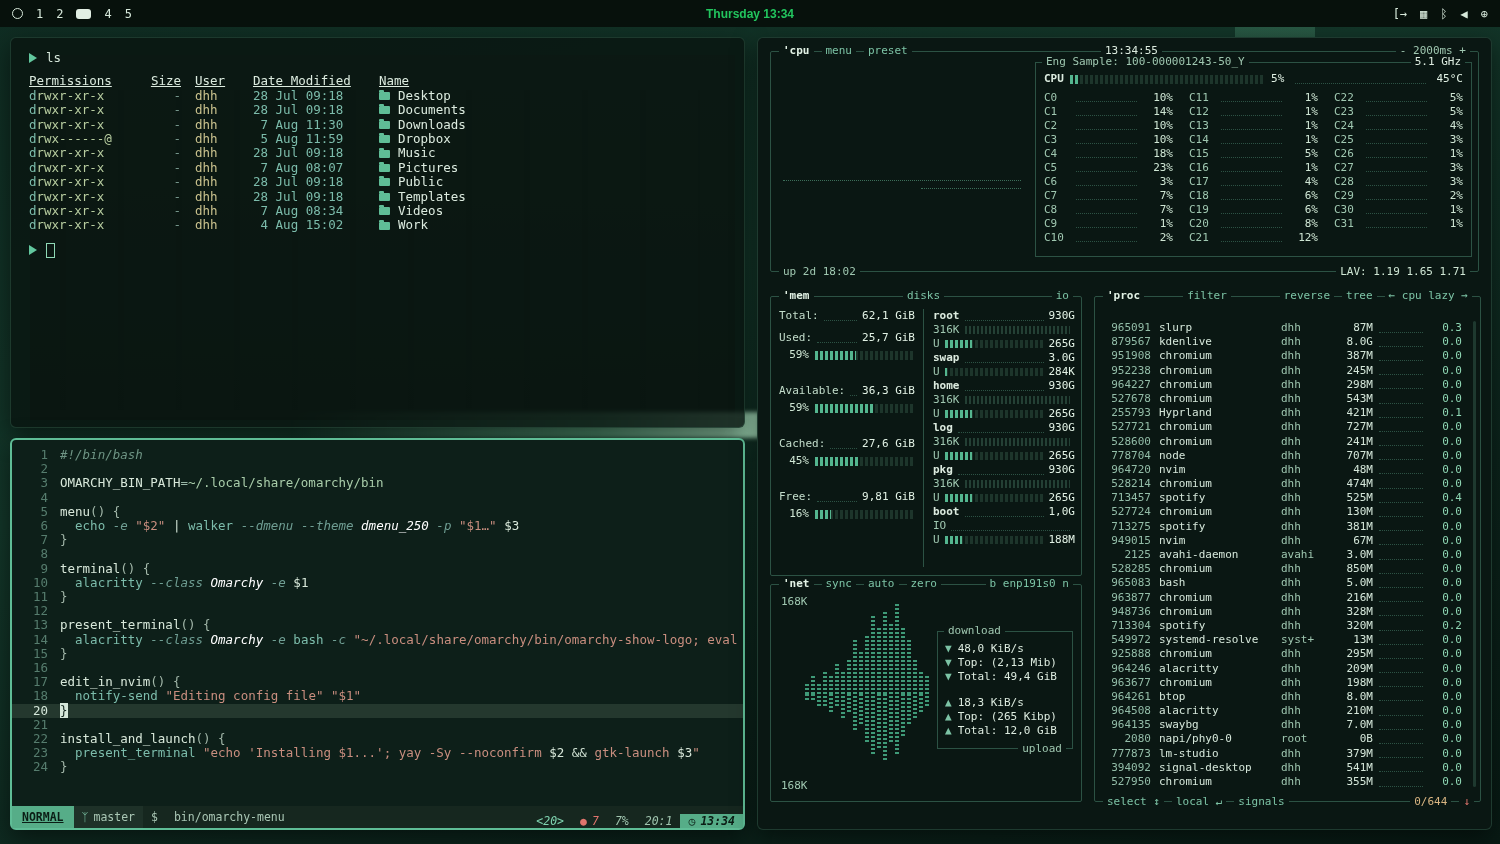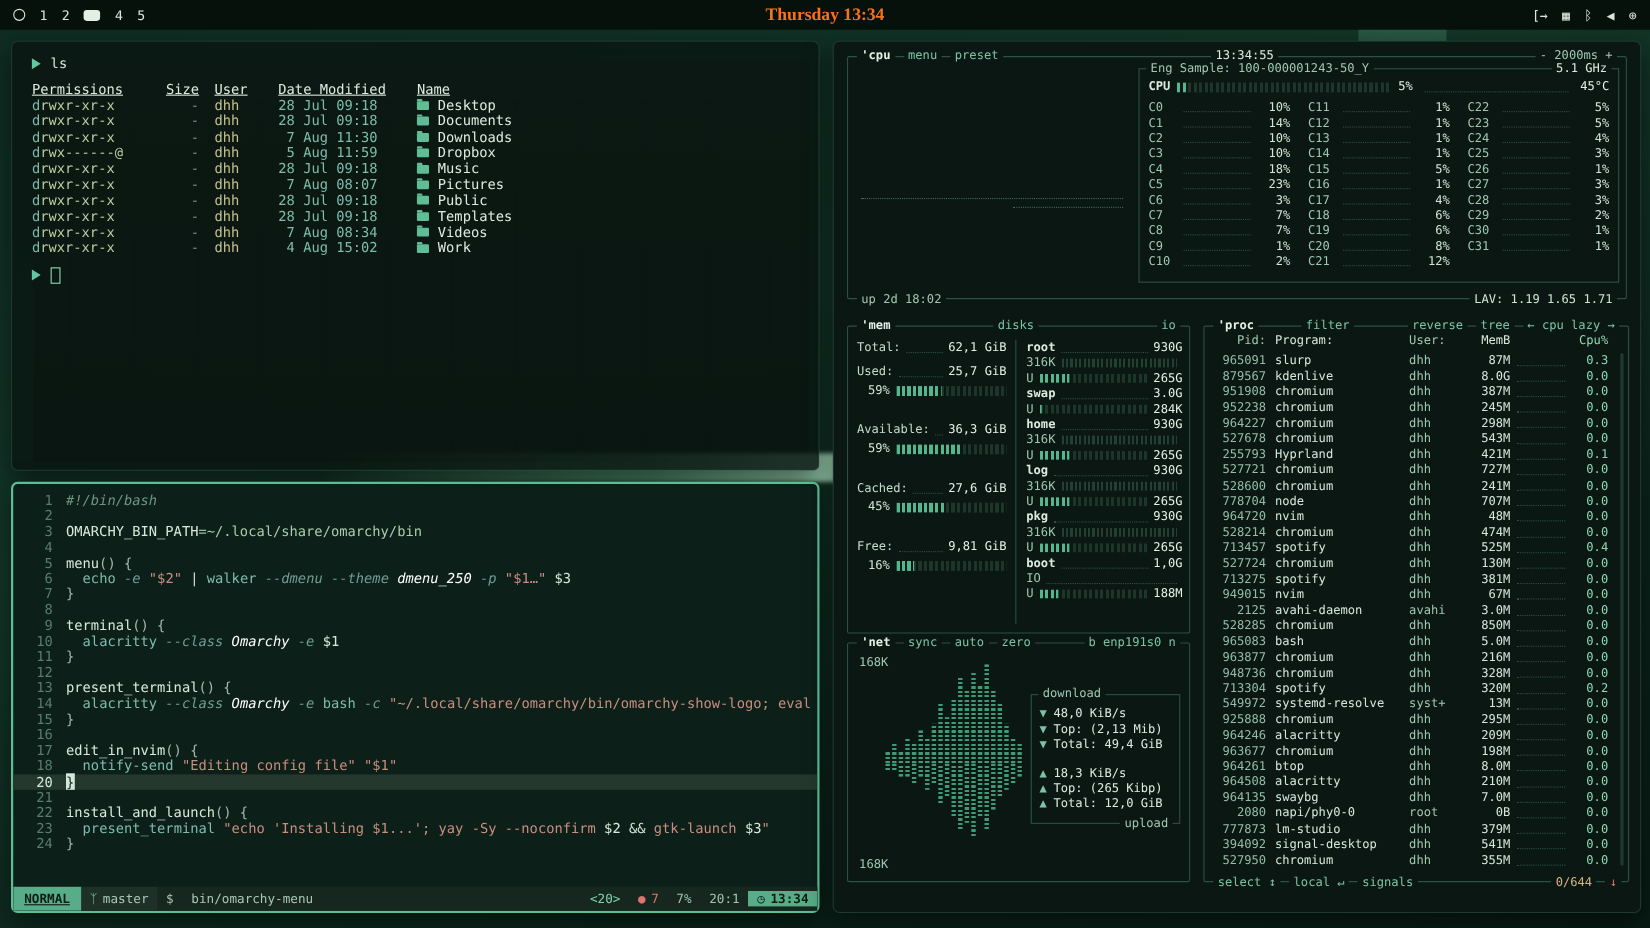--- a/index.html
+++ b/index.html
@@ -17,22 +17,22 @@
   .wall-glow-right{position:absolute;left:1235px;top:0;width:80px;height:844px;
     background:linear-gradient(180deg,rgba(120,220,170,.22),rgba(120,220,170,0) 65%);}
 
   
   .topbar{position:absolute;top:0;left:0;right:0;height:27px;background:#07110c;z-index:6;
     display:flex;align-items:center;justify-content:space-between;padding:0 12px;box-sizing:border-box;}
   .tb-left,.tb-right{display:flex;align-items:center;gap:13px;}
   .launcher{width:9px;height:9px;border:1.5px solid #d7e9db;border-radius:50%;}
   .ws-num{color:#d7e9db;font-size:12px;}
   .ws-active{display:inline-block;width:15px;height:10px;border-radius:3px;background:#e2efe4;}
-  .tb-clock{position:absolute;left:50%;transform:translateX(-50%);color:#f97316;font-size:16px;font-weight:bold;
-    font-family:Liberation Serif, serif;}
+  .tb-clock{position:absolute;left:50%;transform:translateX(-50%);color:#22c55e;font-size:12px;font-weight:bold;
+    font-family:Liberation Sans, sans-serif;}
   .tb-icon{color:#d7e9db;font-size:12px;}
 
   
   .win{position:absolute;border-radius:6px;box-shadow:0 8px 24px rgba(0,0,0,.5);z-index:3;box-sizing:border-box;}
   .win-ls{left:10px;top:37px;width:735px;height:391px;background:rgba(9,22,17,.84);border:1px solid rgba(80,140,112,.28);}
   .win-nvim{left:10px;top:438px;width:735px;height:392px;background:#0d1f19;border:2px solid #5fbd96;}
   .win-btop{left:757px;top:37px;width:735px;height:793px;background:#0a1713;border:1px solid rgba(80,140,112,.3);}
 
   
   .ls-body{padding:13px 18px;font-size:12.5px;line-height:14.4px;color:#d5e7da;}
@@ -61,21 +61,21 @@
   .cl-fn{color:#d8e8da;} .cl-cmd{color:#7cbcab;}
   .cl-flag{color:#6f9e93;font-style:italic;} .cl-arg{color:#ffffff;font-style:italic;}
   .cl-str{color:#c98e7f;} .cl-var{color:#d8e8da;}
   .cl-pun{color:#a3b8aa;} .cl-pl{color:#cfe0d2;}
   .cl-cur{background:#d5e7da;color:#12251d;}
   .statusline{position:absolute;left:0;right:0;bottom:0;height:22px;background:#16271f;display:flex;align-items:stretch;
     font-size:11.5px;color:#a9c6b4;overflow:hidden;}
   .sl-item{display:flex;align-items:center;padding:0 8px;gap:5px;}
   .chip-mode{background:#56ad88;color:#0b1d15;font-weight:bold;padding:0 10px;text-decoration:underline;}
   .chip-branch{background:#1e3128;}
-  .sl-right{margin-left:auto;display:flex;align-items:center;}
+  .sl-right{margin-left:auto;display:flex;align-items:flex-end;font-style:italic;}
   .sl-reg{color:#7fd4b0;} .sl-diag{color:#e0756d;} .sl-dim{color:#9fc4ae;}
   .chip-clock{background:#56ad88;color:#0b1d15;font-weight:bold;}
   .branch-ic{color:#7cc3a5;}
 
   
   .bbox{position:absolute;border:1px solid #2c5244;border-radius:2px;font-size:11px;line-height:14px;color:#c3ddcb;box-sizing:border-box;}
   .chip{position:absolute;top:-8px;background:#0a1713;padding:0 4px;white-space:nowrap;color:#9fc7b0;}
   .chip-row{position:absolute;top:-8px;display:flex;gap:8px;align-items:center;}
   .chips{display:flex;gap:8px;}
   .chip-btn{background:#0a1713;padding:0 4px;color:#7cc3a5;white-space:nowrap;}
@@ -762,28 +762,20 @@
         <span class="chip-btn box-label">'proc</span>
         <span class="chip-btn">filter</span>
       </div>
       <div class="chip-row" style="right:8px;">
         <span class="chips">
             <span class="chip-btn">reverse</span>
             <span class="chip-btn">tree</span>
           </span>
         <span class="chip-btn">← cpu lazy →</span>
       </div>
-      <div class="proc-head hdr">
-          <span class="p-pid">Pid:</span>
-          <span class="p-prog">Program:</span>
-          <span class="p-user">User:</span>
-          <span class="p-mem">MemB</span>
-          <span></span>
-          <span class="p-cpu">Cpu%</span>
-        </div>
       <div class="proc-rows">
           <div class="proc-row">
             <span class="p-pid">965091</span>
             <span class="p-prog">slurp</span>
             <span class="p-user">dhh</span>
             <span class="p-mem">87M</span>
             <span class="p-meter"></span>
             <span class="p-cpu">0.3</span>
           </div>
           <div class="proc-row">

